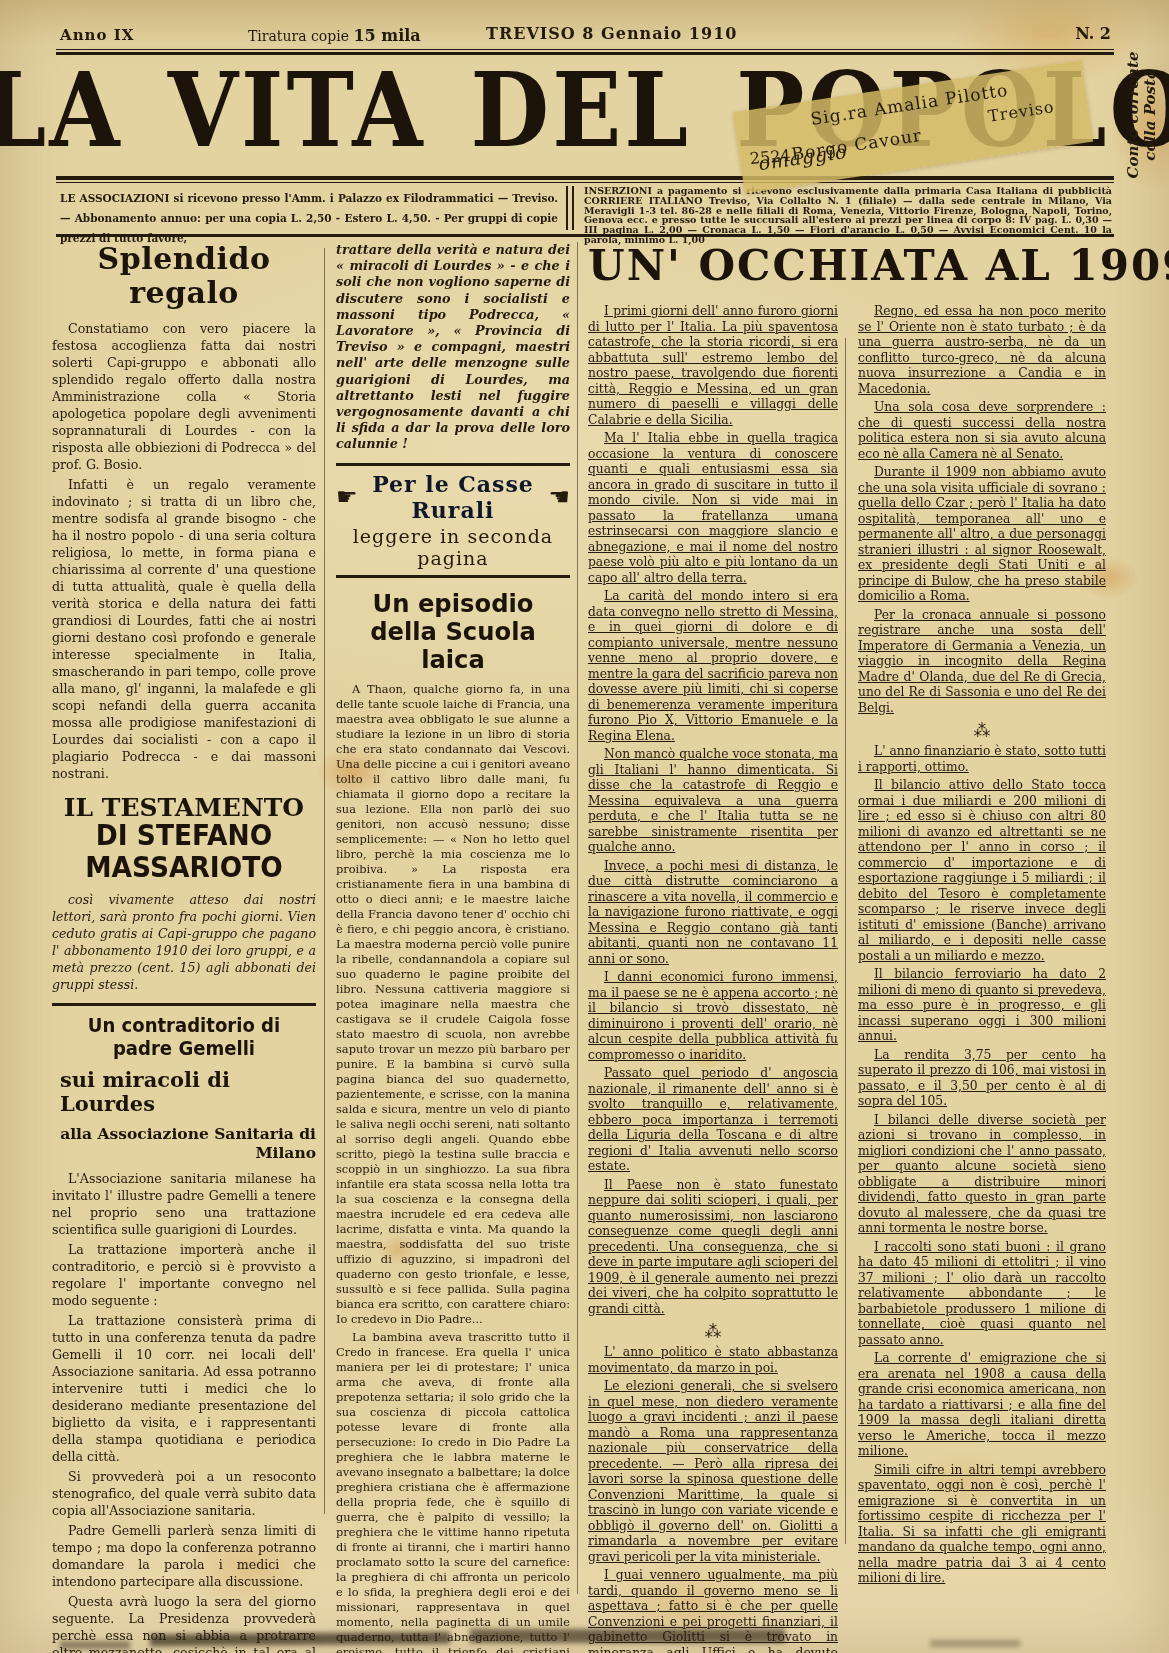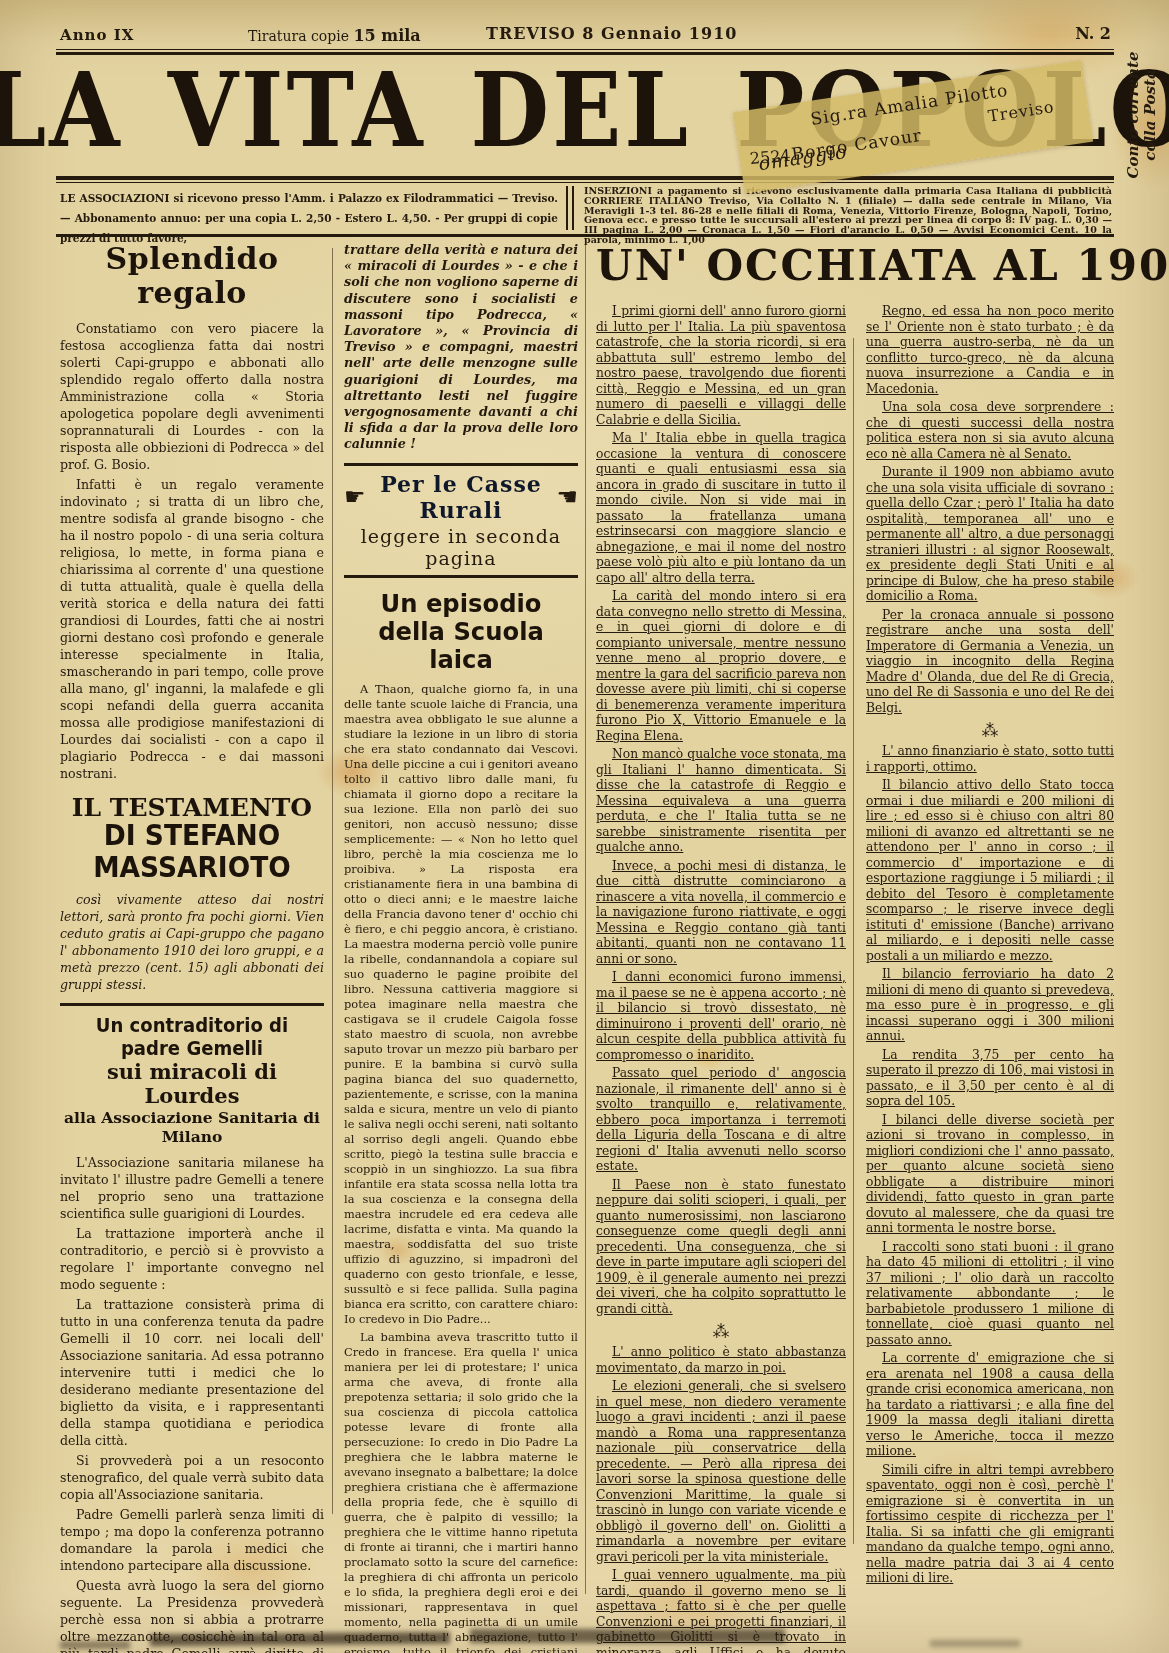--- a/index.html
+++ b/index.html
@@ -61,21 +61,21 @@
   
   .subinfo{position:absolute;left:58px;top:186px;width:1055px;height:44px;}
   .subinfo p{margin:0;text-align:justify;font-weight:bold;}
   .sub-left{position:absolute;left:2px;top:2px;width:498px;font-size:10.5px;line-height:20px;}
   .subdiv{position:absolute;left:508px;top:0;height:44px;width:4px;
     border-left:2px solid #241a0e;border-right:2px solid #241a0e;}
   .sub-right{position:absolute;left:526px;top:0;width:528px;font-size:9.5px;line-height:9.8px;}
   .r5{top:234px;height:3px;}
 
   
-  .main{position:absolute;left:56px;top:242px;width:1058px;height:1392px;}
+  .main{position:absolute;left:48px;top:242px;width:1058px;height:1392px;}
   .vr{position:absolute;width:1px;background:rgba(45,32,14,0.55);}
   .v1{left:276px;top:6px;bottom:120px;}
   .v2{left:529px;top:0;bottom:40px;}
   .v3{left:797px;top:96px;bottom:90px;}
 
   .col{position:absolute;top:0;}
   .col1{left:4px;width:264px;}
   .col2{left:288px;width:234px;}
   .right{left:540px;width:518px;}
 
@@ -88,22 +88,22 @@
   p.italic{font-style:italic;}
 
   .h-splendido{margin:0 0 10px 0;text-align:center;font-size:30px;line-height:34px;
     font-weight:bold;letter-spacing:0.5px;color:#1c140b;}
   .h-test1{margin:12px 0 0 0;text-align:center;font-size:25px;line-height:27px;font-weight:bold;color:#1c140b;}
   .h-test2{margin:0 0 10px 0;text-align:center;font-family:"DejaVu Sans","Liberation Sans",sans-serif;
     font-size:27px;line-height:30px;font-weight:bold;transform:scale(0.98,1.08);color:#1c140b;}
   .hrule{height:3px;background:#241a0e;margin:10px 0 8px 0;}
   .h-contr1{margin:0;text-align:center;font-family:"DejaVu Sans","Liberation Sans",sans-serif;
     font-size:19px;line-height:23px;font-weight:bold;transform:scaleX(0.95);color:#1c140b;}
-  .h-contr2{margin:0;text-align:center;font-size:21px;line-height:24px;font-weight:bold;color:#1c140b;}
-  .h-contr3{margin:0 0 8px 0;text-align:center;font-size:15.5px;line-height:19px;font-weight:bold;color:#1c140b;}
+  .h-contr2{margin:8px;font-size:21px;line-height:24px;font-weight:bold;color:#1c140b;}
+  .h-contr3{margin:0 0 8px 0;text-align:right;font-size:15.5px;line-height:19px;font-weight:bold;color:#1c140b;}
 
   .notice{border-top:3px solid #241a0e;border-bottom:3px solid #241a0e;
     padding:5px 0 6px 0;margin:4px 0 12px 0;text-align:center;}
   .notice .row{display:flex;align-items:center;justify-content:center;gap:8px;}
   .notice .hand{font-family:"DejaVu Sans","Liberation Sans",sans-serif;font-size:24px;line-height:24px;}
   .notice .t1{font-size:22px;font-weight:bold;letter-spacing:1px;color:#0f172a;text-align:center;}
   .notice .t2{font-size:19px;letter-spacing:1px;margin-top:2px;color:#241a0e;}
 
   .h-episodio{margin:2px 0 8px 0;text-align:center;font-family:"DejaVu Sans","Liberation Sans",sans-serif;
     font-size:25px;line-height:28px;font-weight:bold;transform:scaleX(0.97);color:#1c140b;}

